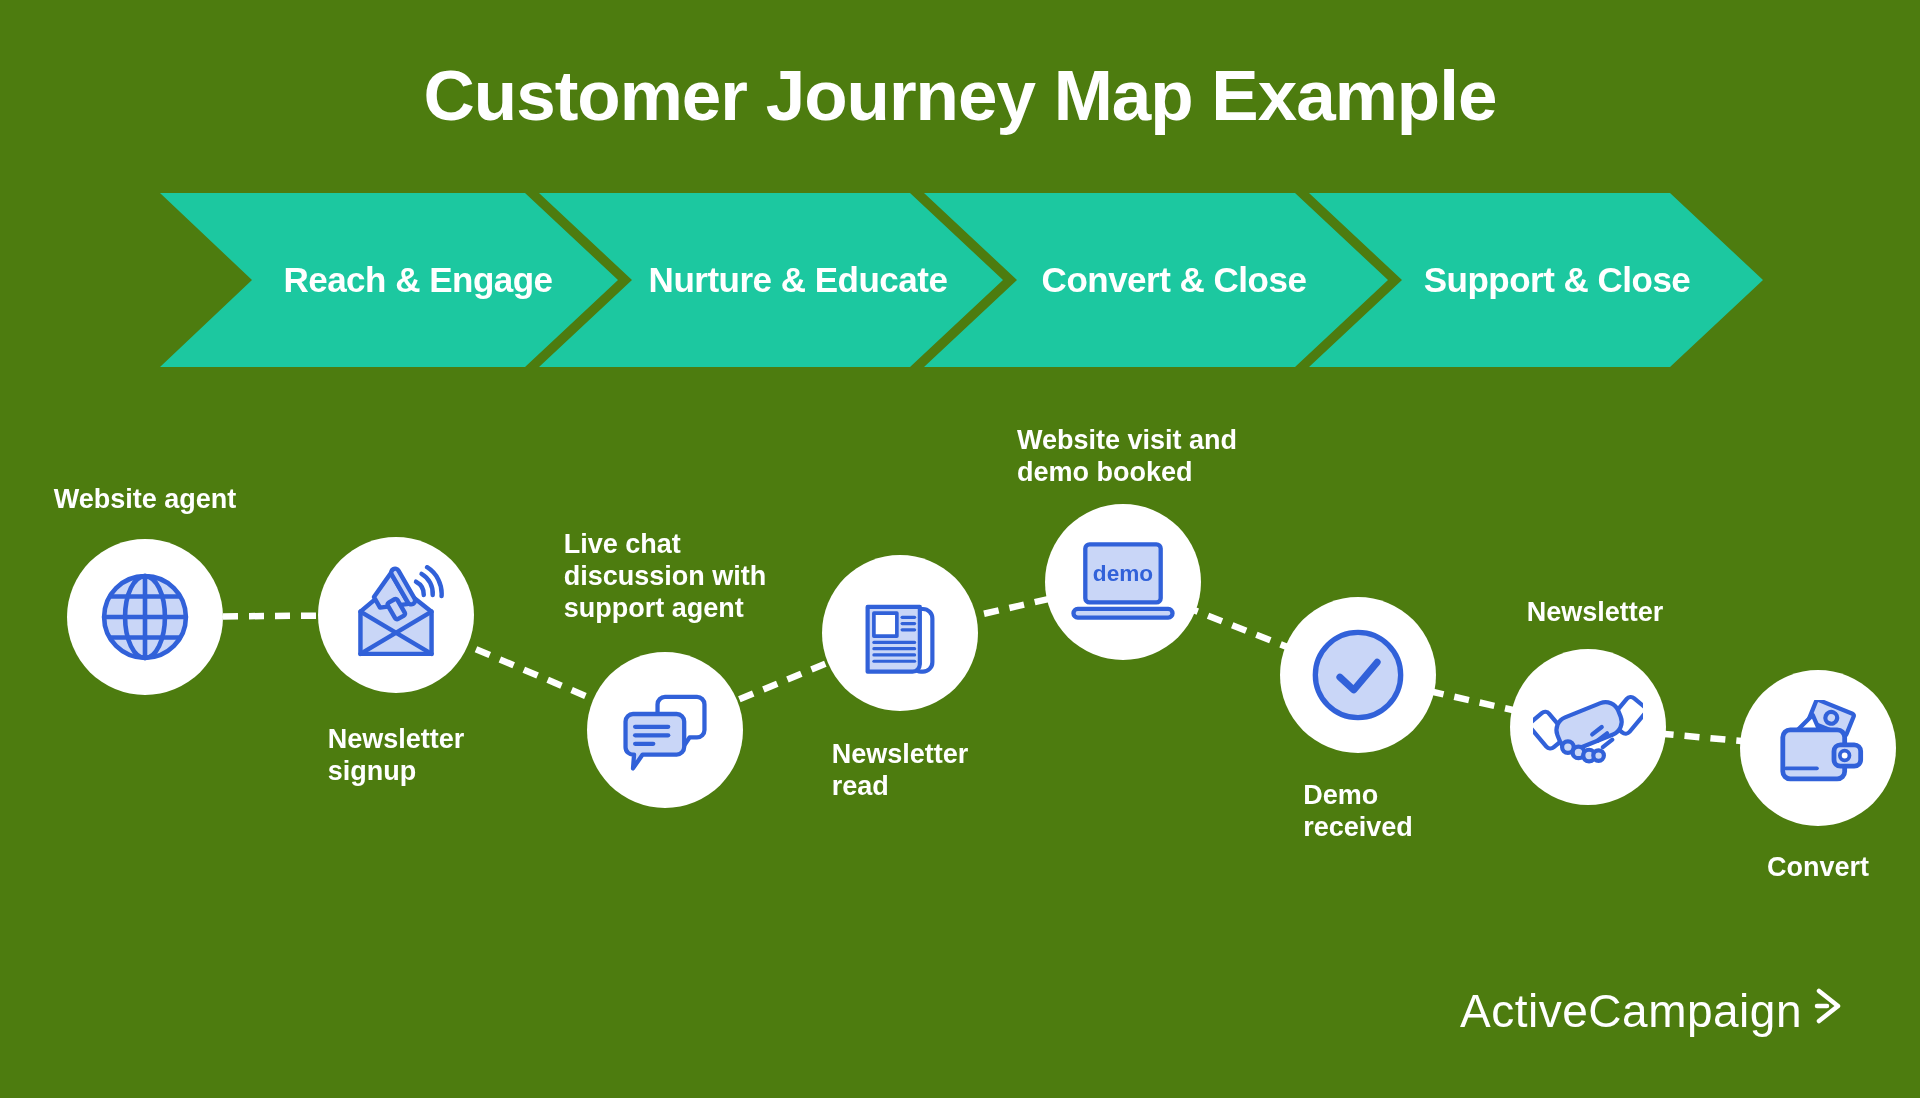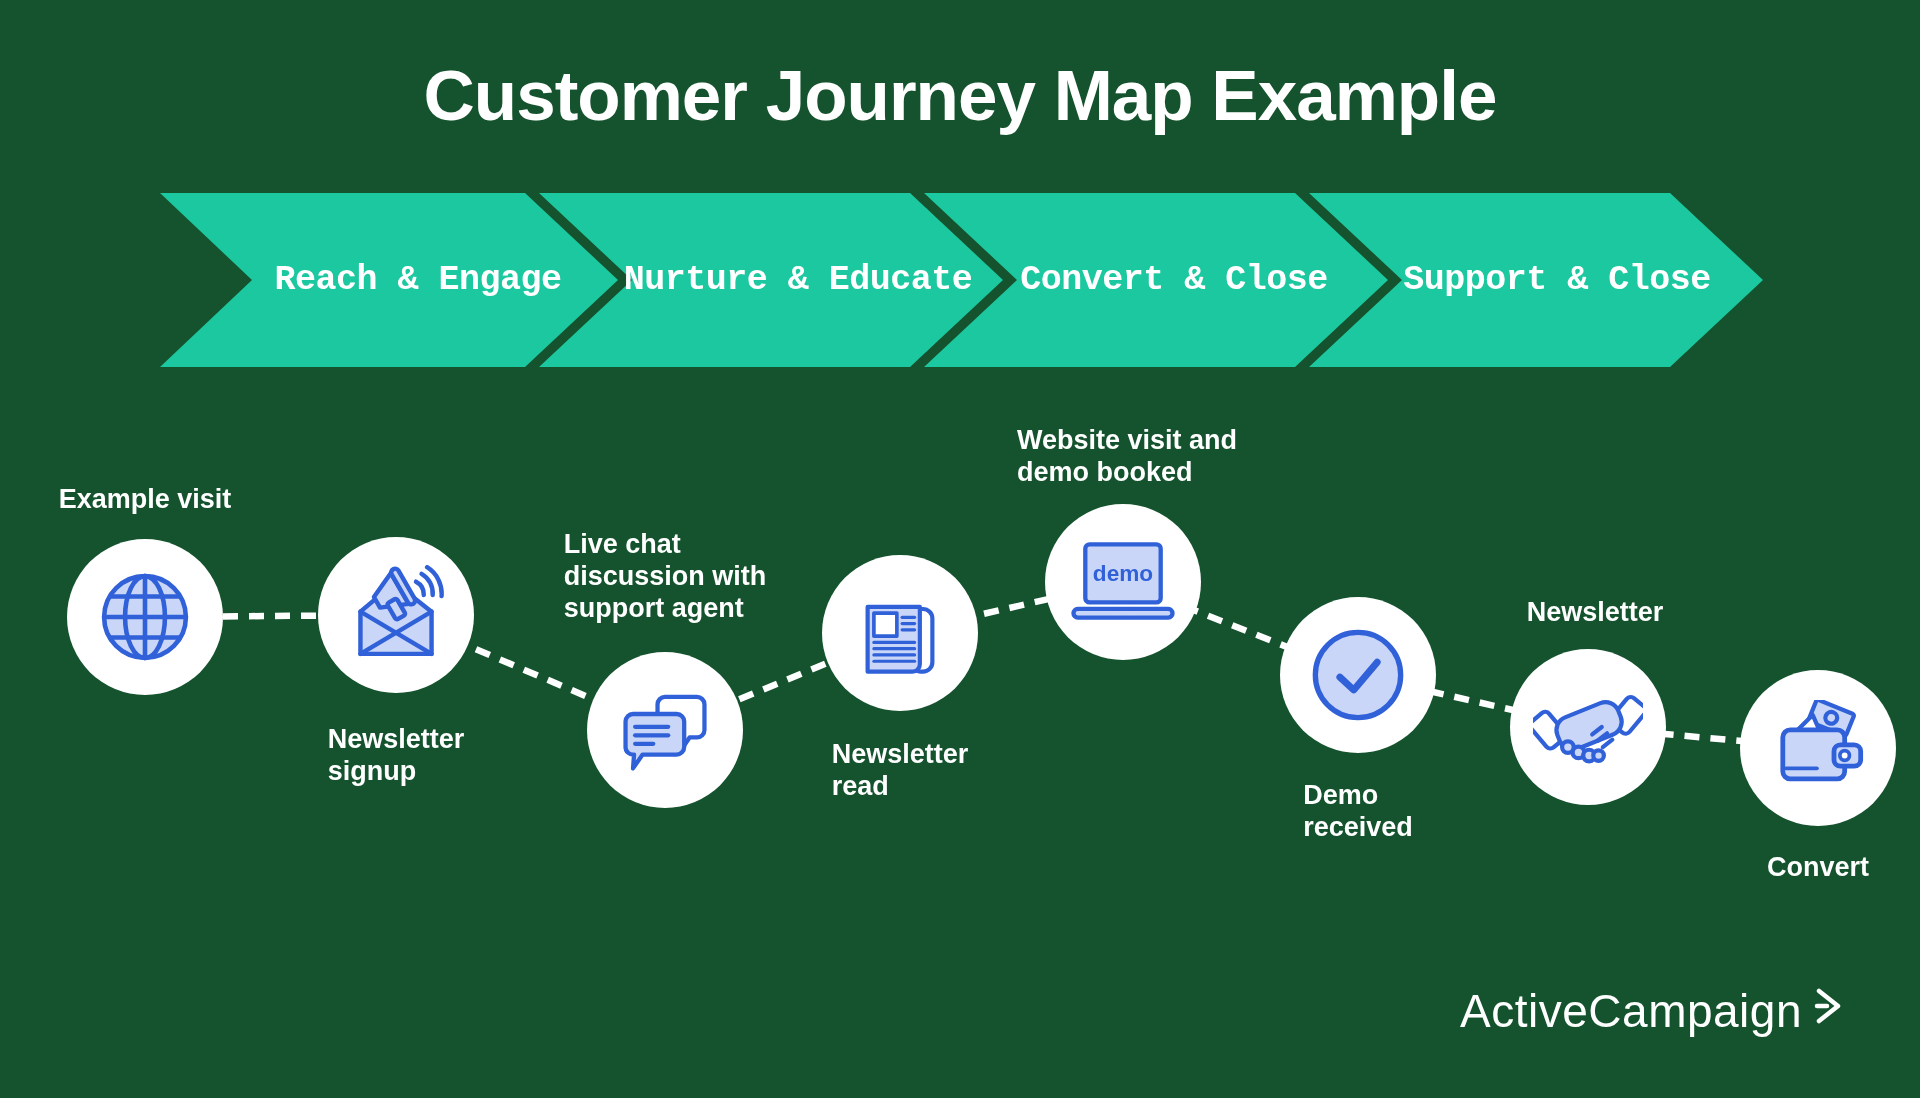--- a/index.html
+++ b/index.html
@@ -1,27 +1,27 @@
 <!DOCTYPE html>
 <html><head>
 <meta charset="utf-8">
 <style>
   html,body{margin:0;padding:0;background:#3567E2;}
   .canvas{
-    position:relative;width:1920px;height:1098px;background:#14532d;
+    position:relative;width:1920px;height:1098px;background:#4d7c0f;
     overflow:hidden;font-family:"Liberation Sans",sans-serif;
   }
   .title{
     position:absolute;left:0;top:60px;width:100%;text-align:center;
     color:#FFFFFF;font-size:71px;font-weight:700;letter-spacing:-1px;line-height:1;
   }
   .stage-band{position:absolute;left:0;top:193px;}
   .stage-label{
     position:absolute;top:280px;transform:translate(-50%,-50%);
-    color:#FFFFFF;font-size:35px;font-weight:700;white-space:nowrap;letter-spacing:-0.5px;font-family:Liberation Mono, monospace;
+    color:#FFFFFF;font-size:35px;font-weight:700;white-space:nowrap;letter-spacing:-0.5px;
   }
   .connector{position:absolute;left:0;top:0;}
   .node{
     position:absolute;width:156px;height:156px;border-radius:50%;background:#FFFFFF;
     display:flex;align-items:center;justify-content:center;
   }
   .step-label{
     position:absolute;transform:translate(-50%,-50%);
     color:#FFFFFF;font-size:27px;font-weight:700;line-height:1.18;
     text-align:left;white-space:pre-line;
@@ -57,21 +57,21 @@
   <div class="node" style="left:67px;top:539px">
     <svg width="92" height="92" viewBox="0 0 90 90" fill="none" stroke="#3161D9" stroke-width="4.5" stroke-linecap="round">
       <circle cx="45" cy="45" r="40" fill="#C9D6F7"></circle>
       <ellipse cx="45" cy="45" rx="19.5" ry="40"></ellipse>
       <line x1="45" y1="5" x2="45" y2="85"></line>
       <line x1="11" y1="25" x2="79" y2="25"></line>
       <line x1="5" y1="45" x2="85" y2="45"></line>
       <line x1="11" y1="65" x2="79" y2="65"></line>
     </svg>
   </div>
-  <div class="step-label" style="left:145px;top:500px">Example visit</div>
+  <div class="step-label" style="left:145px;top:500px">Website agent</div>
 
   <div class="node" style="left:318px;top:537px">
     <svg width="100" height="100" viewBox="0 0 90 90" fill="none" stroke="#3161D9" stroke-width="4" stroke-linejoin="round" stroke-linecap="round">
       <polygon points="13,42 44,16 77,42 77,80 13,80" fill="#C9D6F7"></polygon>
       <line x1="13" y1="42" x2="77" y2="80"></line>
       <line x1="77" y1="42" x2="13" y2="80"></line>
       <g transform="rotate(-30 42 26)">
         <polygon points="26,20 50,9 50,41 26,31" fill="#C9D6F7"></polygon>
         <rect x="50" y="7" width="7" height="36" rx="3.5" fill="#C9D6F7"></rect>
         <rect x="33" y="31" width="10" height="17" rx="2" fill="#C9D6F7"></rect>

